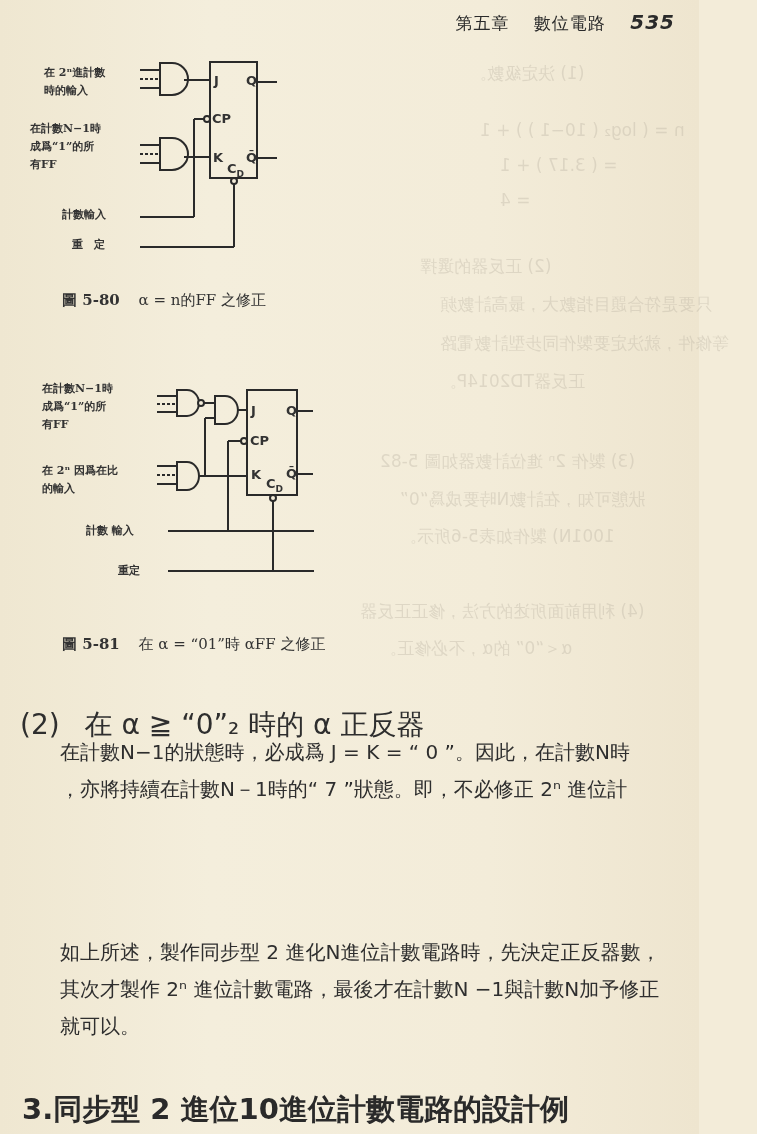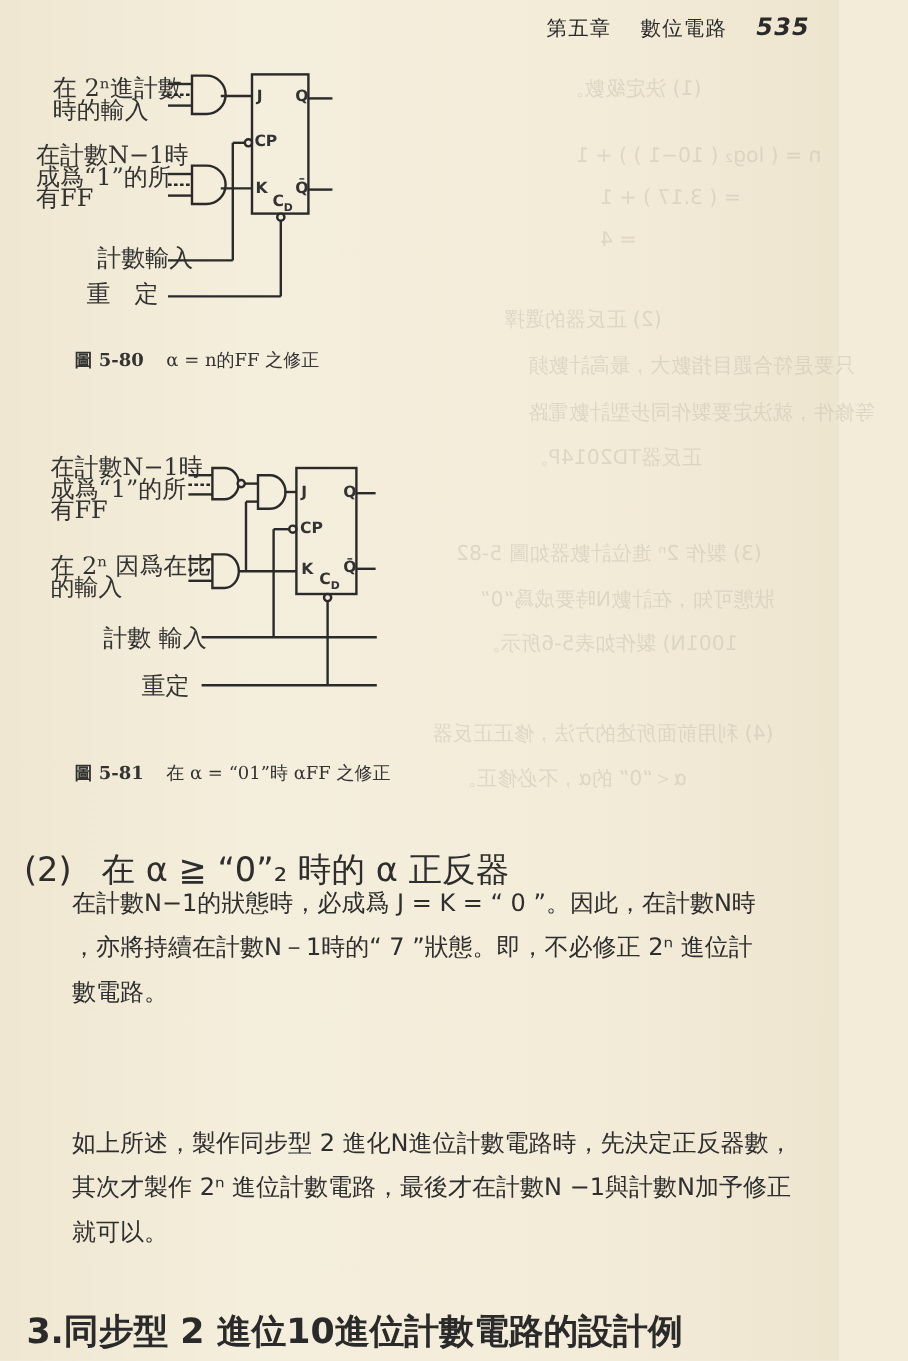--- a/index.html
+++ b/index.html
@@ -11,21 +11,21 @@
     position: relative;
   }
   .page { position: absolute; left: 0; top: 0; width: 699px; height: 1134px;
     background: linear-gradient(90deg, #efe7d1 0%, #f4eedc 30%, #f3ecd9 70%, #eee5cf 100%); }
   .ghost { position: absolute; color: #b8b0a0; opacity: 0.35; font-size: 17px; white-space: nowrap;
     font-family: "DejaVu Sans", sans-serif; transform: scaleX(-1); }
   .header { position: absolute; top: 10px; right: 24px; font-size: 17px; letter-spacing: 1px; }
   .header .chapter { margin-right: 18px; }
   .header .section { margin-right: 18px; }
   .header .pageno { font-family: "DejaVu Sans", sans-serif; font-weight: bold; font-style: italic; font-size: 20px; }
-  .label { position: absolute; font-size: 20px; line-height: 18px; white-space: nowrap; font-weight: normal; color: #333; }
+  .label { position: absolute; font-size: 11px; line-height: 18px; white-space: nowrap; font-weight: bold; color: #333; }
   .pinlab { position: absolute; font-family: "DejaVu Sans", sans-serif; font-size: 13px; font-weight: bold; color: #333; }
   .caption { position: absolute; font-size: 15px; white-space: nowrap; color: #333; }
   .caption .fig { font-weight: bold; margin-right: 14px; }
   .para { position: absolute; left: 60px; width: 690px; font-size: 20px; line-height: 37px; color: #2e2e2e; font-family: "DejaVu Sans", sans-serif; }
   .item-head { position: absolute; left: 20px; top: 706px; font-size: 28px; font-family: "DejaVu Sans", sans-serif; color: #2e2e2e; white-space: nowrap;}
   .item-head .num { margin-right: 16px; }
   .section-heading { position: absolute; left: 22px; top: 1090px; font-size: 29px; font-weight: bold; font-family: "DejaVu Sans", sans-serif; color: #2a2a2a; white-space: nowrap; }
   svg.diagram { position: absolute; overflow: visible; }
   svg.diagram line, svg.diagram path, svg.diagram rect, svg.diagram circle { stroke: #2a2a2a; stroke-width: 2; fill: none; }
   svg.diagram circle { fill: #f3ecd9; }
@@ -58,21 +58,21 @@
   <div>
     <div class="label" style="left:44px;top:64px;">
       <div>在 2ⁿ進計數</div>
       <div>時的輸入</div>
     </div>
     <div class="label" style="left:30px;top:120px;">
       <div>在計數N−1時</div>
       <div>成爲“1”的所</div>
       <div>有FF</div>
     </div>
-    <div class="label" style="left:62px;top:206px;margin-left:19px;">計數輸入</div>
+    <div class="label" style="left:62px;top:206px;">計數輸入</div>
     <div class="label" style="left:72px;top:236px;">重　定</div>
 
     <svg class="diagram" width="757" height="270" style="left:0;top:0;">
 
       <g>
         <line x1="140" y1="70" x2="160" y2="70"></line>
         <line x1="140" y1="79" x2="160" y2="79" stroke-dasharray="3,2"></line>
         <line x1="140" y1="88" x2="160" y2="88"></line>
         <path d="M160 63 L172 63 A 12 12 0 0 1 172 95 L160 95 Z"></path>
       </g>
@@ -178,21 +178,20 @@
     </div>
   </div>
 
   <div class="item-head">
     <span class="num">(2)</span>
     <span>在 α ≧ “0”₂ 時的 α  正反器</span>
   </div>
   <div class="para" style="top:734px;">
     <div>在計數N−1的狀態時，必成爲 J = K = “ 0 ”。因此，在計數N時</div>
     <div>，亦將持續在計數N－1時的“ 7 ”狀態。即，不必修正 2ⁿ 進位計</div>
-    <div>數電路。</div>
   </div>
 
   <div class="para" style="top:934px;">
     <div>如上所述，製作同步型 2 進化N進位計數電路時，先決定正反器數，</div>
     <div>其次才製作 2ⁿ 進位計數電路，最後才在計數N −1與計數N加予修正</div>
     <div>就可以。</div>
   </div>
 
   <div class="section-heading">3.同步型 2 進位10進位計數電路的設計例</div>
 

